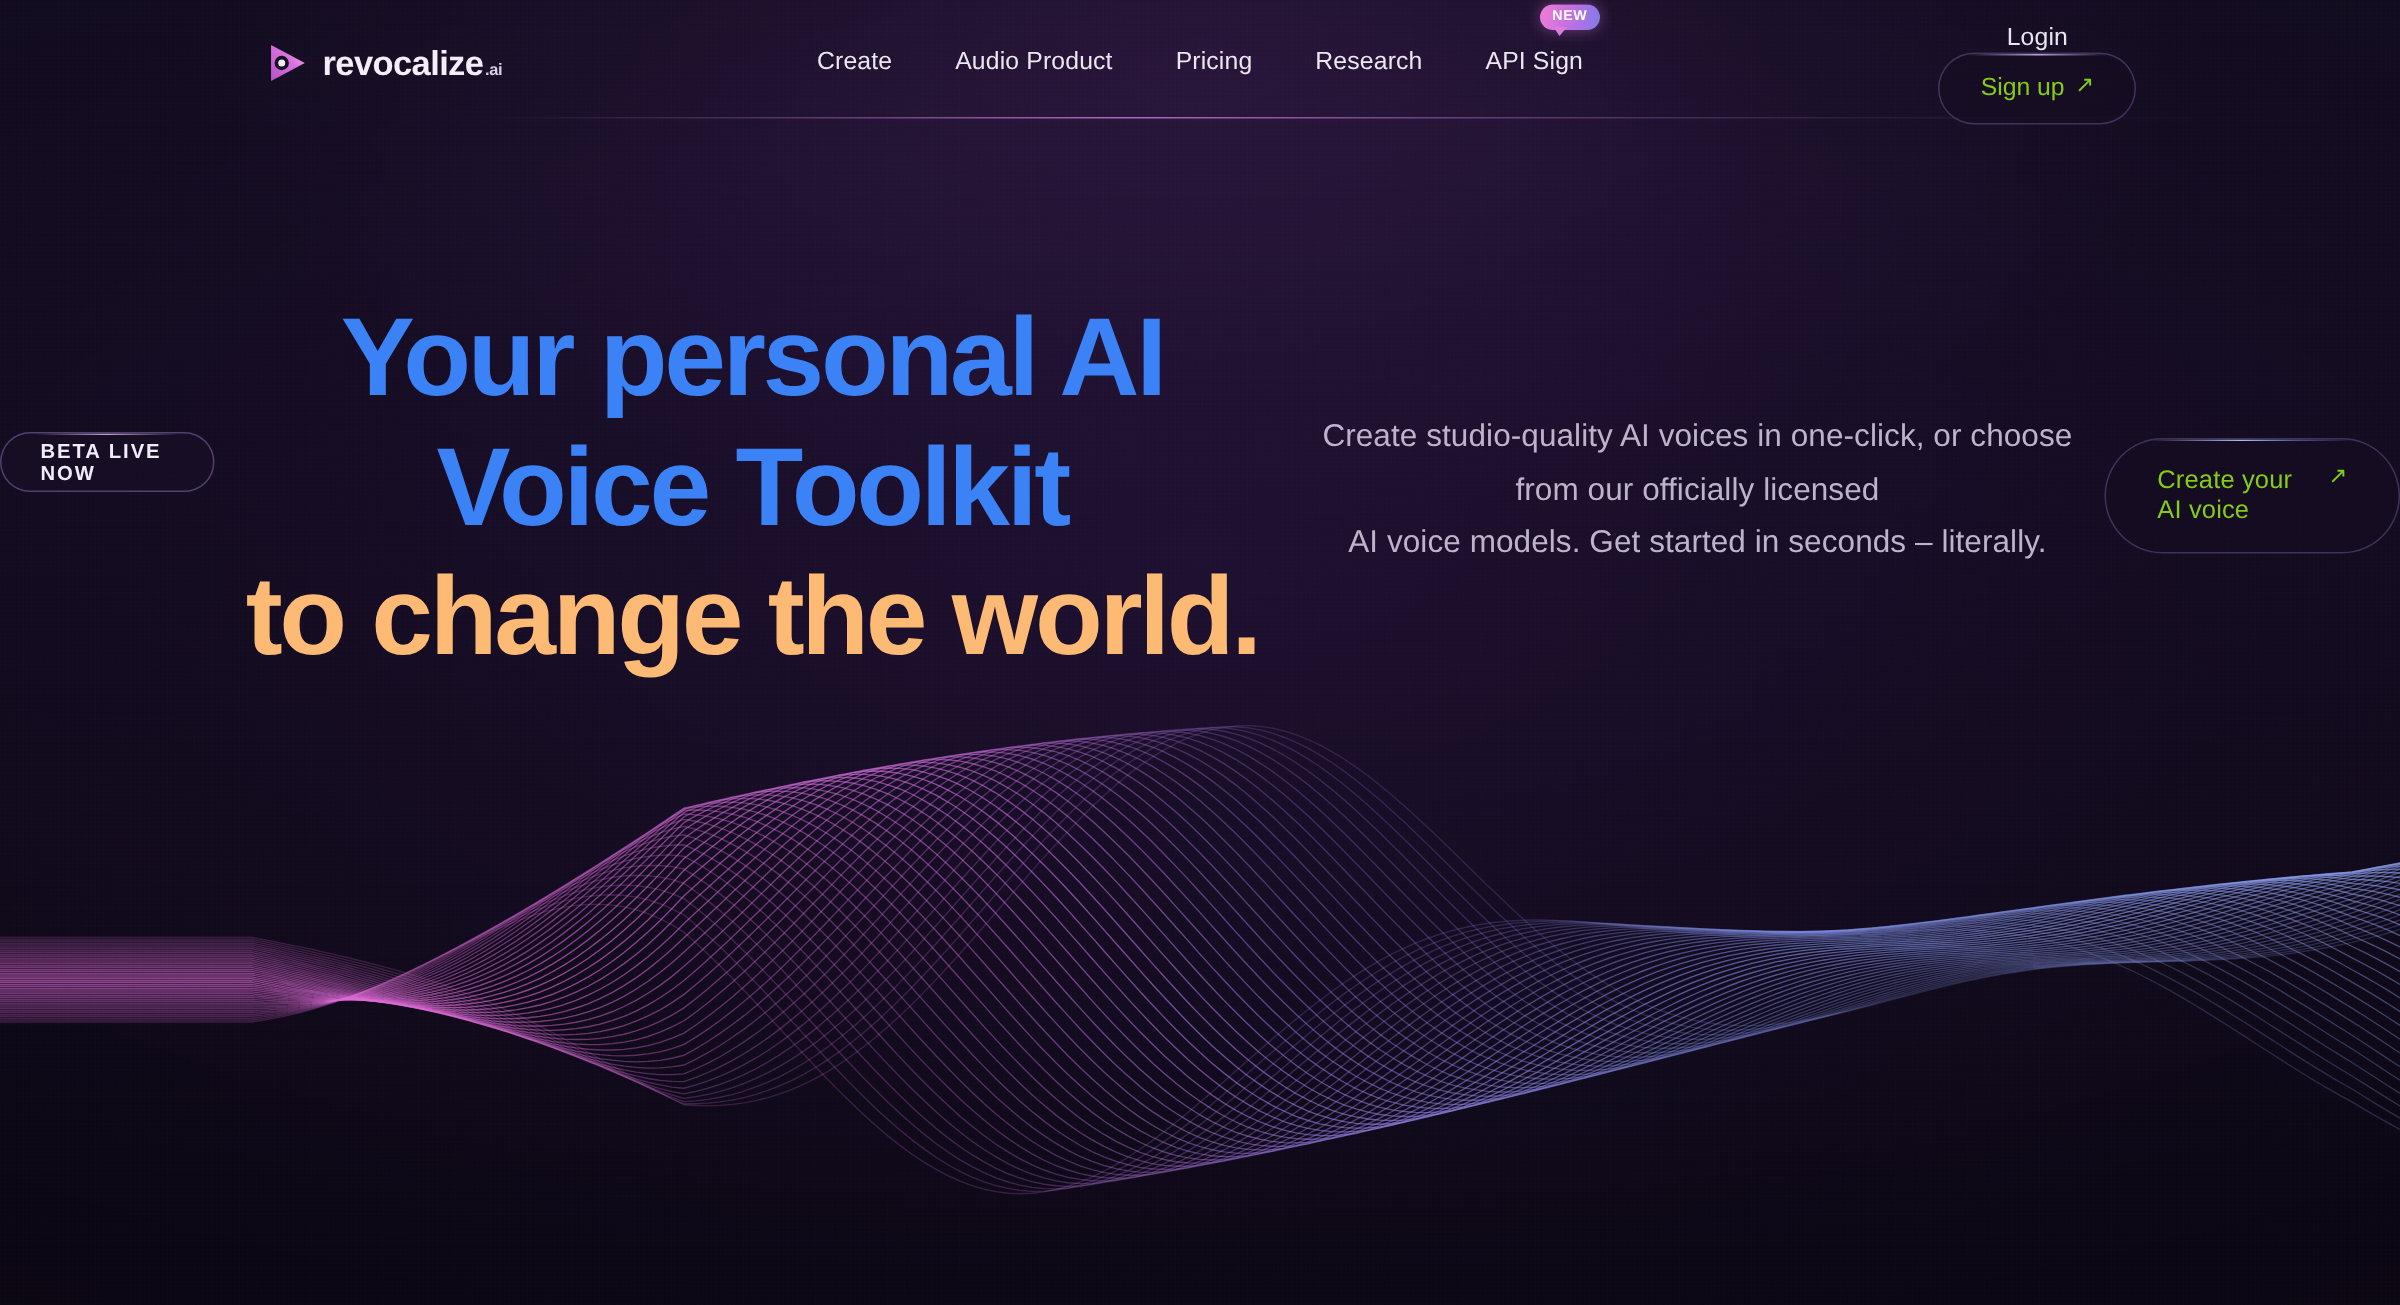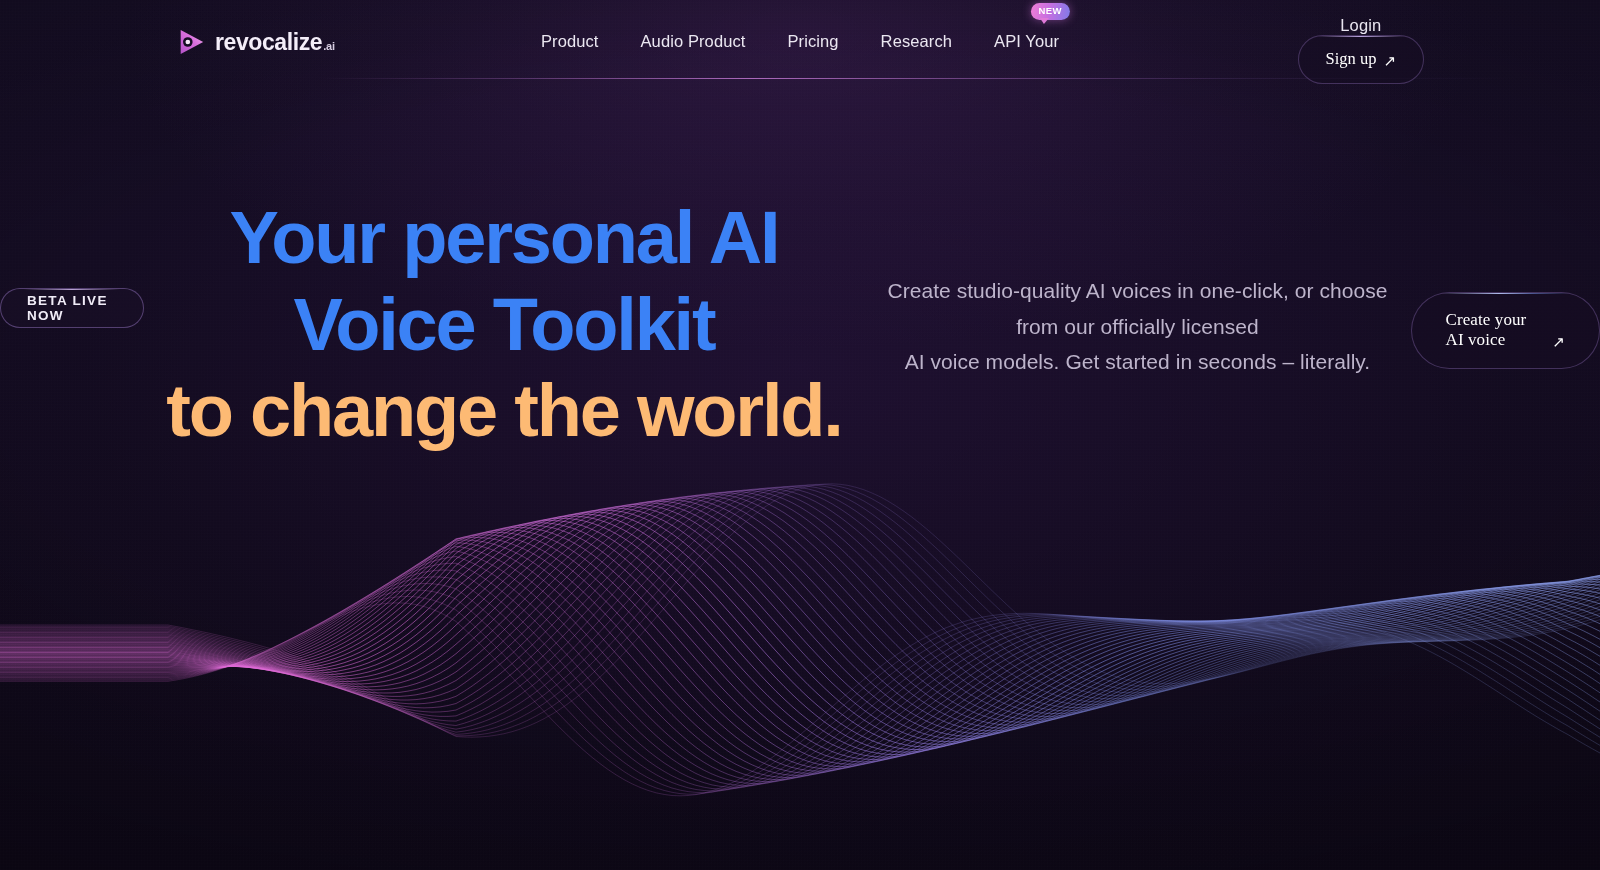--- a/index.html
+++ b/index.html
@@ -110,29 +110,28 @@
   .header-actions {
     position:absolute; right:176px; top:16px;
     display:flex; align-items:center; flex-direction:column;
   }
   .login-link {
     font-size:16.5px; color:#e9e5f0; text-decoration:none; letter-spacing:0.1px;
   }
 
   .btn-pill {
     position:relative;
-    display:inline-flex; align-items:flex-end; gap:7px;
+    display:inline-flex; align-items:flex-start; gap:7px;
     border-radius:999px;
     background:rgba(22,13,35,0.55);
-    color:#ffffff;
+    color:#84cc16;
     text-decoration:none;
     cursor:pointer;
     border:1px solid rgba(155,120,200,0.35);
     overflow:hidden;
-    font-family:Liberation Serif, serif;
   }
   .btn-pill::before {
     content:""; position:absolute; top:0; left:14%; right:14%; height:1px;
     background:linear-gradient(90deg, rgba(200,170,255,0) 0%, rgba(214,190,255,0.85) 50%, rgba(200,170,255,0) 100%);
   }
   .btn-signup {
     padding:13px 27px 14px;
     font-size:16.5px;
   }
   .arrow { font-size:15px; line-height:1; display:inline-block; }
@@ -225,34 +224,34 @@
       </svg>
     </span>
     <span class="logo-text">
       <span>revocalize</span>
       <span class="logo-suffix">.ai</span>
     </span>
   </a>
 
   <nav class="nav">
     <a class="nav-item" href="#">
-      <span>Product</span>
+      <span>Create</span>
     </a>
     <a class="nav-item" href="#">
       <span>Audio Product</span>
     </a>
     <a class="nav-item" href="#">
       <span>Pricing</span>
     </a>
     <a class="nav-item" href="#">
       <span>Research</span>
     </a>
     <a class="nav-item" href="#">
       <span class="badge-new">NEW</span>
-      <span>API Your</span>
+      <span>API Sign</span>
     </a>
   </nav>
 
   <div class="header-actions">
     <a class="login-link" href="#">Login</a>
     <a class="btn-pill btn-signup" href="#">
       <span>Sign up</span>
       <span class="arrow">↗</span>
     </a>
   </div>

